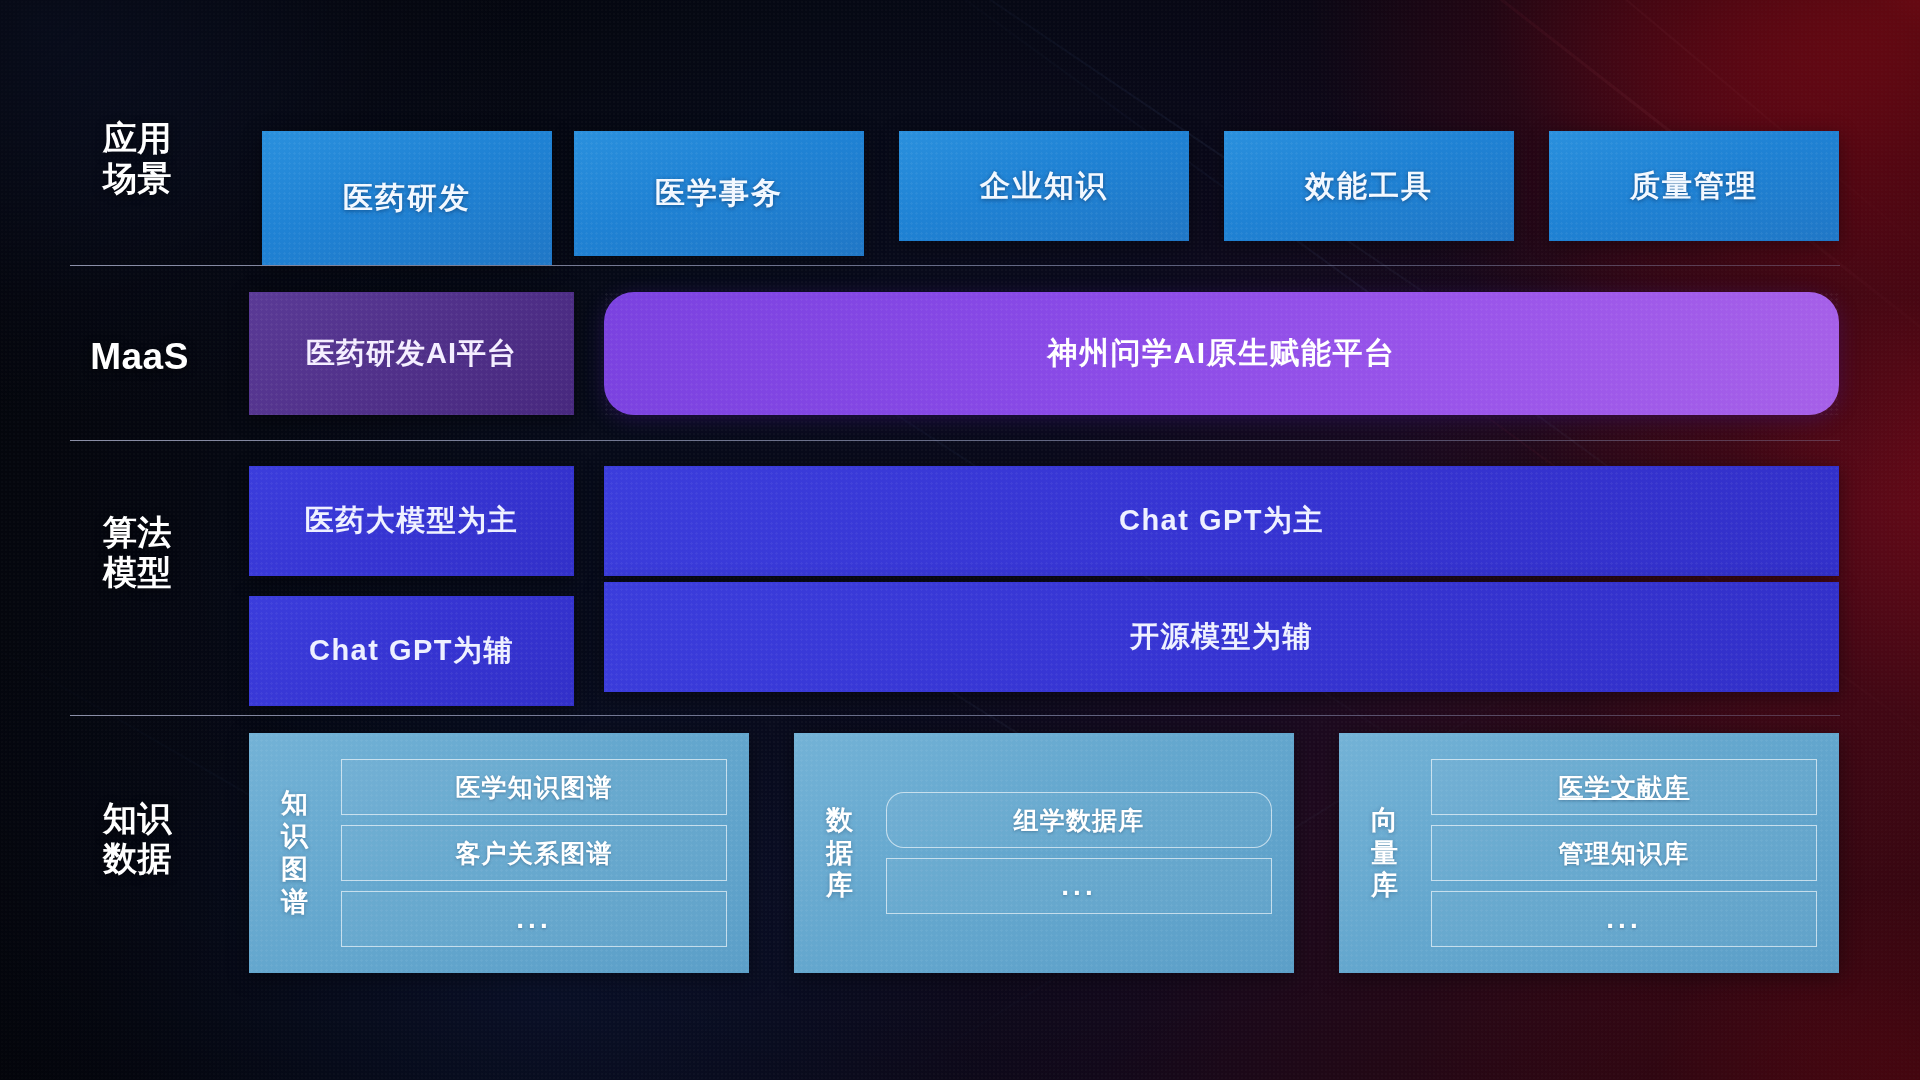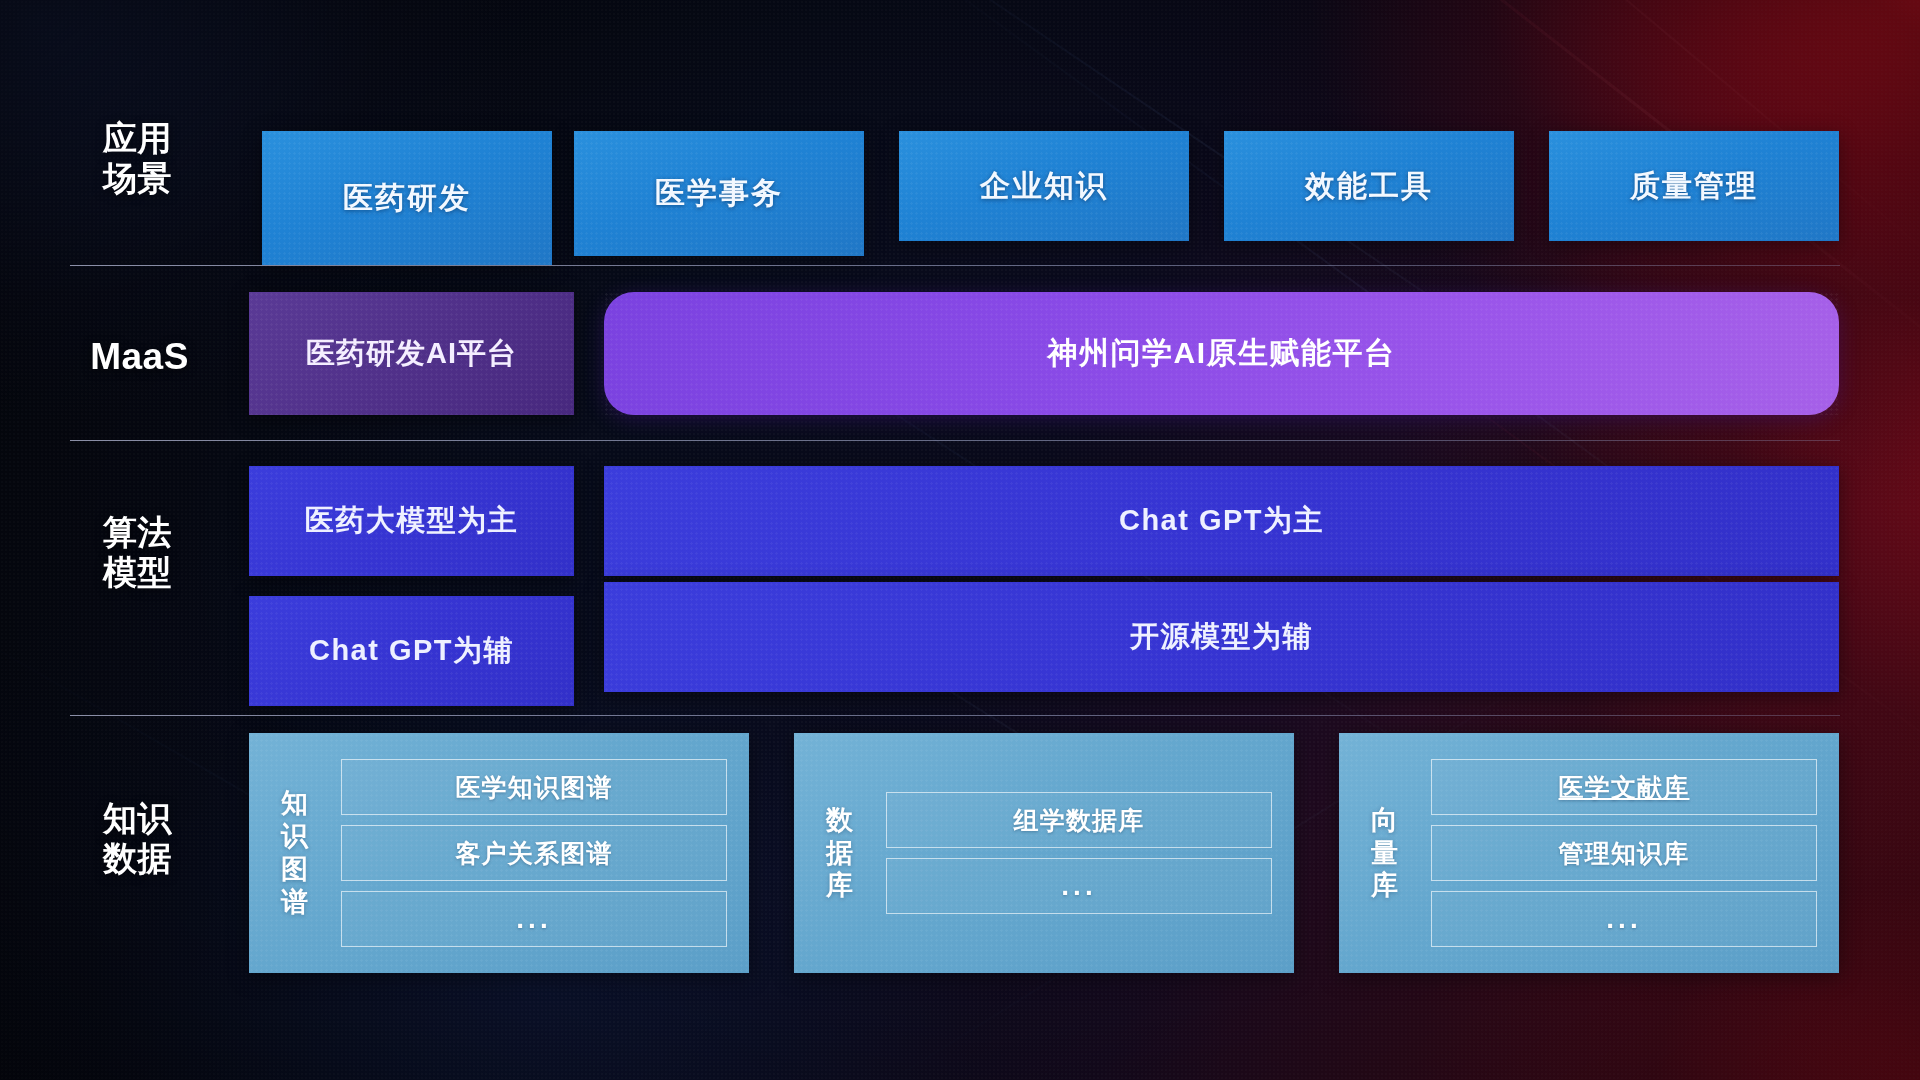--- a/index.html
+++ b/index.html
@@ -288,21 +288,21 @@
       <div class="kd-item" style="height:56px;">客户关系图谱</div>
       <div class="kd-item ellipsis" style="height:56px;">...</div>
     </div>
   </div>
 
   <div class="kd-card" style="left:794px; top:733px; width:500px; height:240px; padding:16px 22px 16px 0;">
     <div class="kd-side" style="width:92px;">数
 据
 库</div>
     <div class="kd-items">
-      <div class="kd-item" style="height:56px;">组学数据库</div>
+      <div class="kd-item" style="height:56px;border-radius:18px;">组学数据库</div>
       <div class="kd-item ellipsis" style="height:56px;">...</div>
     </div>
   </div>
 
   <div class="kd-card" style="left:1339px; top:733px; width:500px; height:240px; padding:16px 22px 16px 0;">
     <div class="kd-side" style="width:92px;">向
 量
 库</div>
     <div class="kd-items">
       <div class="kd-item" style="height:56px;text-decoration:underline;">医学文献库</div>

